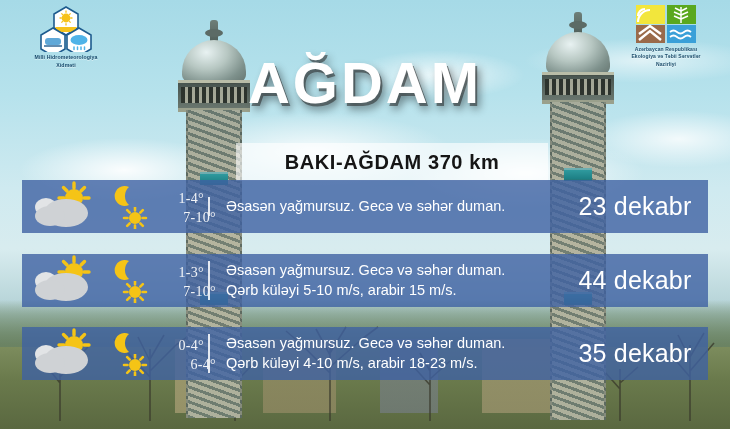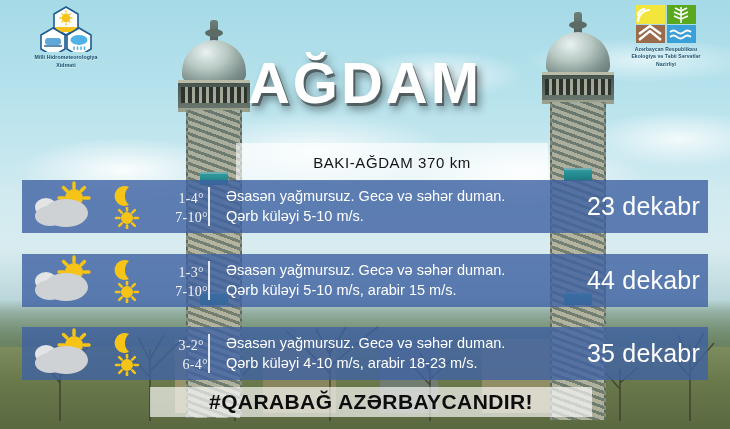--- a/index.html
+++ b/index.html
@@ -108,51 +108,51 @@
     font-size:58px; font-weight:bold; color:#ffffff; letter-spacing:3px;
     font-family:"Liberation Sans", sans-serif;
     text-shadow: 2px 3px 0 rgba(40,40,40,.55), 4px 6px 9px rgba(0,0,0,.45);
   }
 
   
   .distance {
     position:absolute; left:236px; top:143px; width:312px; height:38px;
     background:rgba(255,255,255,.62);
     display:flex; align-items:center; justify-content:center;
-    font-size:15px; font-weight:normal; color:#151515; letter-spacing:.6px;
+    font-size:20px; font-weight:bold; color:#151515; letter-spacing:.6px;
   }
 
   
   .row {
     position:absolute; left:22px; width:686px; height:53px;
     background:rgba(63,98,162,.80);
     display:flex; align-items:center;
   }
   .row.r1 { top:180px; }
   .row.r2 { top:254px; }
   .row.r3 { top:327px; }
 
   .icon-main { width:86px; height:53px; position:relative; flex:0 0 86px; }
   .temp-col  { width:100px; flex:0 0 100px; position:relative; height:53px; }
 
   .t-line { position:absolute; display:flex; align-items:center; }
   .t-night { top:5px;  left:0;align-items:flex-end; }
-  .t-day   { top:27px; left:4px; }
+  .t-day   { top:27px; left:12px; }
   .t-ico { width:34px; height:22px; position:relative; flex:0 0 34px; }
   .t-val {
     width:62px; text-align:right; color:#f2f4f7; font-size:14px;
     font-family:"Liberation Serif", serif; letter-spacing:.3px;
   }
 
   .desc {
     flex:1 1 auto; border-left:2px solid rgba(255,255,255,.85);
     padding-left:16px; color:#ffffff; font-size:14.5px; line-height:1.35;
   }
   .date {
-    flex:0 0 138px; text-align:right; padding-right:8px;
+    flex:0 0 138px; text-align:center; padding-right:8px;
     color:#ffffff; font-size:25px; letter-spacing:.2px;
   }
 
   
   .hashtag {
     position:absolute; left:150px; bottom:12px; width:442px; height:30px;
     background:rgba(255,255,255,.66);
     display:flex; align-items:center; justify-content:center;
     font-size:21px; font-weight:bold; color:#0d0d0d; letter-spacing:.4px;
   }
@@ -287,21 +287,20 @@
             <g stroke="#f5c416" stroke-width="2.6" stroke-linecap="round">
               <path d="M15 0v3.5M15 18.5V22M4 11h3.5M22.5 11H26M7.2 3.2l2.5 2.5M20.3 16.3l2.5 2.5M22.8 3.2l-2.5 2.5M9.7 16.3l-2.5 2.5"></path>
             </g>
           </svg>
         </span>
         <span class="t-val">7-10°</span>
       </div>
     </div>
     <div class="desc">
       <div>Əsasən yağmursuz. Gecə və səhər duman.</div>
-      <div>Qərb küləyi 5-10 m/s.</div>
     </div>
     <div class="date">23 dekabr</div>
   </div>
 
   <div class="row r2">
     <div class="icon-main">
       <svg width="86" height="53" viewBox="0 0 86 53">
         <g fill="#f5c416">
           <circle cx="52" cy="18" r="9"></circle>
           <g stroke="#f5c416" stroke-width="3.4" stroke-linecap="round">
@@ -355,36 +354,35 @@
         <ellipse cx="28" cy="36" rx="15" ry="10" fill="#cfd2d5"></ellipse>
       </svg>
     </div>
     <div class="temp-col">
       <div class="t-line t-night">
         <span class="t-ico">
           <svg width="34" height="22" viewBox="0 0 34 22">
               <path d="M21 2a10 10 0 1 0 0 18 12 12 0 0 1 0-18z" fill="#f5c416"></path>
             </svg>
         </span>
-        <span class="t-val">3-2°</span>
+        <span class="t-val">0-4°</span>
       </div>
       <div class="t-line t-day">
         <span class="t-ico">
           <svg width="34" height="22" viewBox="0 0 34 22">
             <circle cx="15" cy="11" r="6" fill="#f5c416"></circle>
             <g stroke="#f5c416" stroke-width="2.6" stroke-linecap="round">
               <path d="M15 0v3.5M15 18.5V22M4 11h3.5M22.5 11H26M7.2 3.2l2.5 2.5M20.3 16.3l2.5 2.5M22.8 3.2l-2.5 2.5M9.7 16.3l-2.5 2.5"></path>
             </g>
           </svg>
         </span>
         <span class="t-val">6-4°</span>
       </div>
     </div>
     <div class="desc">
       <div>Əsasən yağmursuz. Gecə və səhər duman.</div>
       <div>Qərb küləyi 4-10 m/s, arabir 18-23 m/s.</div>
     </div>
     <div class="date">35 dekabr</div>
   </div>
 
-  <div class="hashtag">#QARABAĞ AZƏRBAYCANDIR!</div>
 
 </div>
 
 </body></html>

